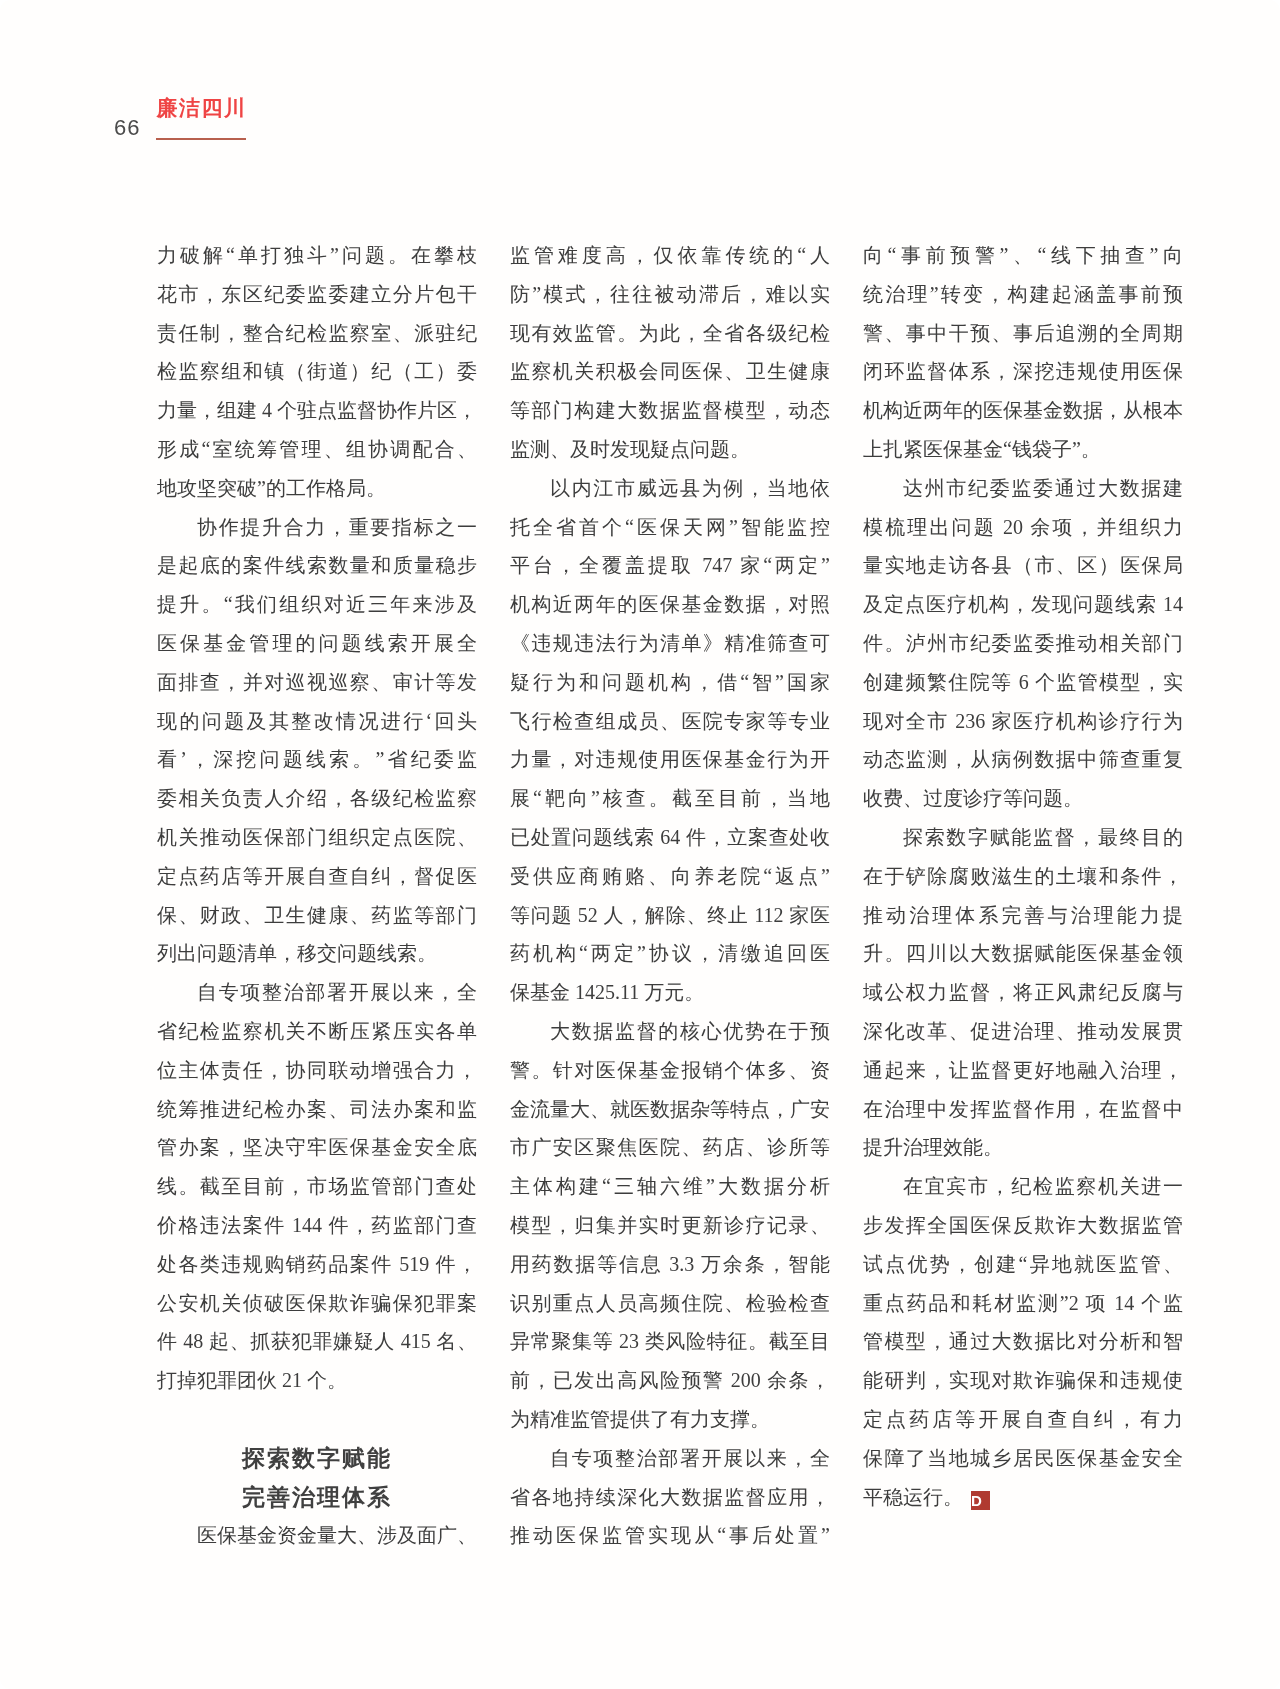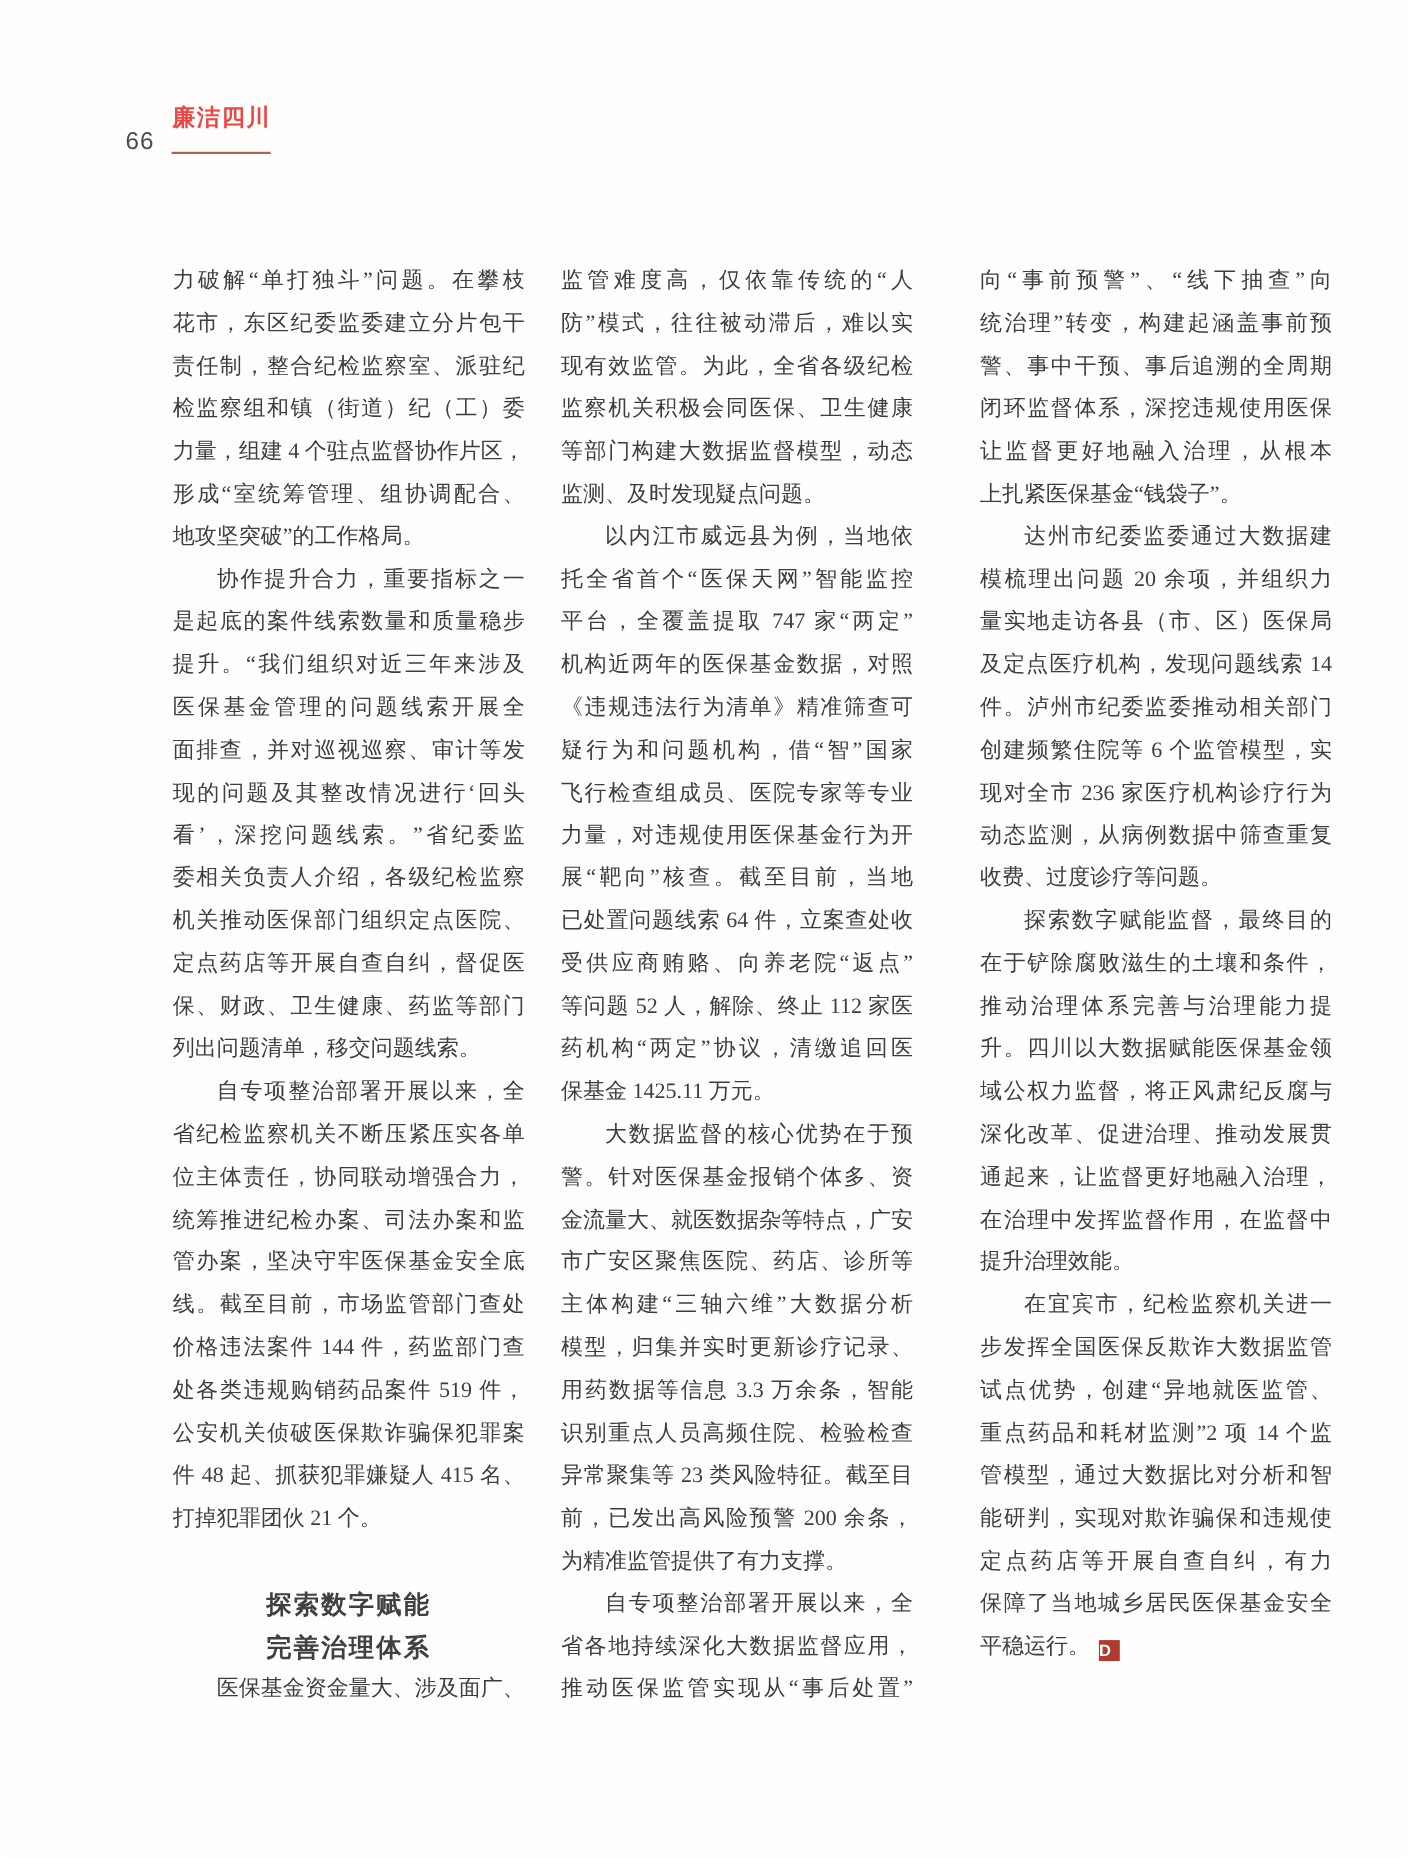--- a/index.html
+++ b/index.html
@@ -5,21 +5,21 @@
   html,body{margin:0;padding:0;}
   body{width:1280px;height:1689px;background:#ffffff;position:relative;
        font-family:"Liberation Serif","DejaVu Serif",serif;color:#3d3d3d;}
   .page{position:absolute;left:0;top:0;width:1280px;height:1689px;background:#fffefd;border-radius:10px;}
   .hdr{position:absolute;left:114px;top:97px;display:flex;align-items:flex-end;gap:16px;
        font-family:"Liberation Sans","DejaVu Sans",sans-serif;}
   .pagenum{font-size:22px;color:#4b4b4b;letter-spacing:1px;line-height:24px;}
   .masthead{font-size:21px;font-weight:bold;color:#ef4444;letter-spacing:1.5px;
        padding-bottom:19px;border-bottom:2px solid #b8604e;line-height:22px;}
   .col{position:absolute;top:236px;width:320px;}
-  .c1{left:157px;} .c2{left:510px;} .c3{left:891px;}
+  .c1{left:157px;} .c2{left:510px;} .c3{left:863px;}
   .ln{margin:0;font-size:20px;line-height:38.8px;height:38.8px;white-space:nowrap;
       text-align:justify;text-align-last:left;color:#3d3d3d;}
   .ln{white-space:normal;}
   .f{text-align-last:justify;}
   .i{text-indent:2em;}
   .spacer{height:38.8px;}
   .subhead{margin:0;height:38.8px;line-height:38.8px;text-align:center;
       font-family:"Liberation Sans","DejaVu Sans",sans-serif;font-weight:bold;
       font-size:23px;color:#404040;letter-spacing:2px;}
   .endmark{display:inline-block;width:19px;height:19px;margin-left:8px;background:#b03a30;
@@ -108,21 +108,21 @@
     <p class="ln f i">自专项整治部署开展以来，全</p>
     <p class="ln f">省各地持续深化大数据监督应用，</p>
     <p class="ln f">推动医保监管实现从“事后处置”</p>
   </section>
 
   <section class="col c3">
     <p class="ln f">向“事前预警”、“线下抽查”向</p>
     <p class="ln f">统治理”转变，构建起涵盖事前预</p>
     <p class="ln f">警、事中干预、事后追溯的全周期</p>
     <p class="ln f">闭环监督体系，深挖违规使用医保</p>
-    <p class="ln f">让监督更好地融入治理，从根本</p>
+    <p class="ln f">机构近两年的医保基金数据，从根本</p>
     <p class="ln">上扎紧医保基金“钱袋子”。</p>
     <p class="ln f i">达州市纪委监委通过大数据建</p>
     <p class="ln f">模梳理出问题 20 余项，并组织力</p>
     <p class="ln f">量实地走访各县（市、区）医保局</p>
     <p class="ln f">及定点医疗机构，发现问题线索 14</p>
     <p class="ln f">件。泸州市纪委监委推动相关部门</p>
     <p class="ln f">创建频繁住院等 6 个监管模型，实</p>
     <p class="ln f">现对全市 236 家医疗机构诊疗行为</p>
     <p class="ln f">动态监测，从病例数据中筛查重复</p>
     <p class="ln">收费、过度诊疗等问题。</p>

